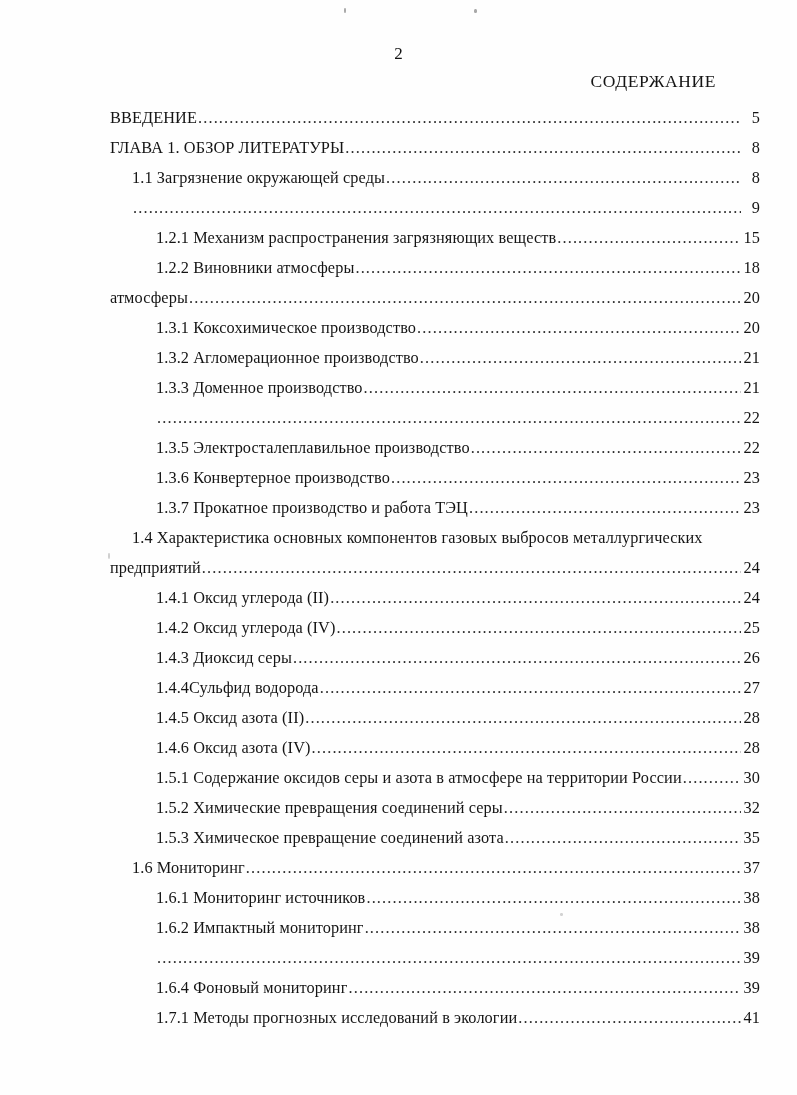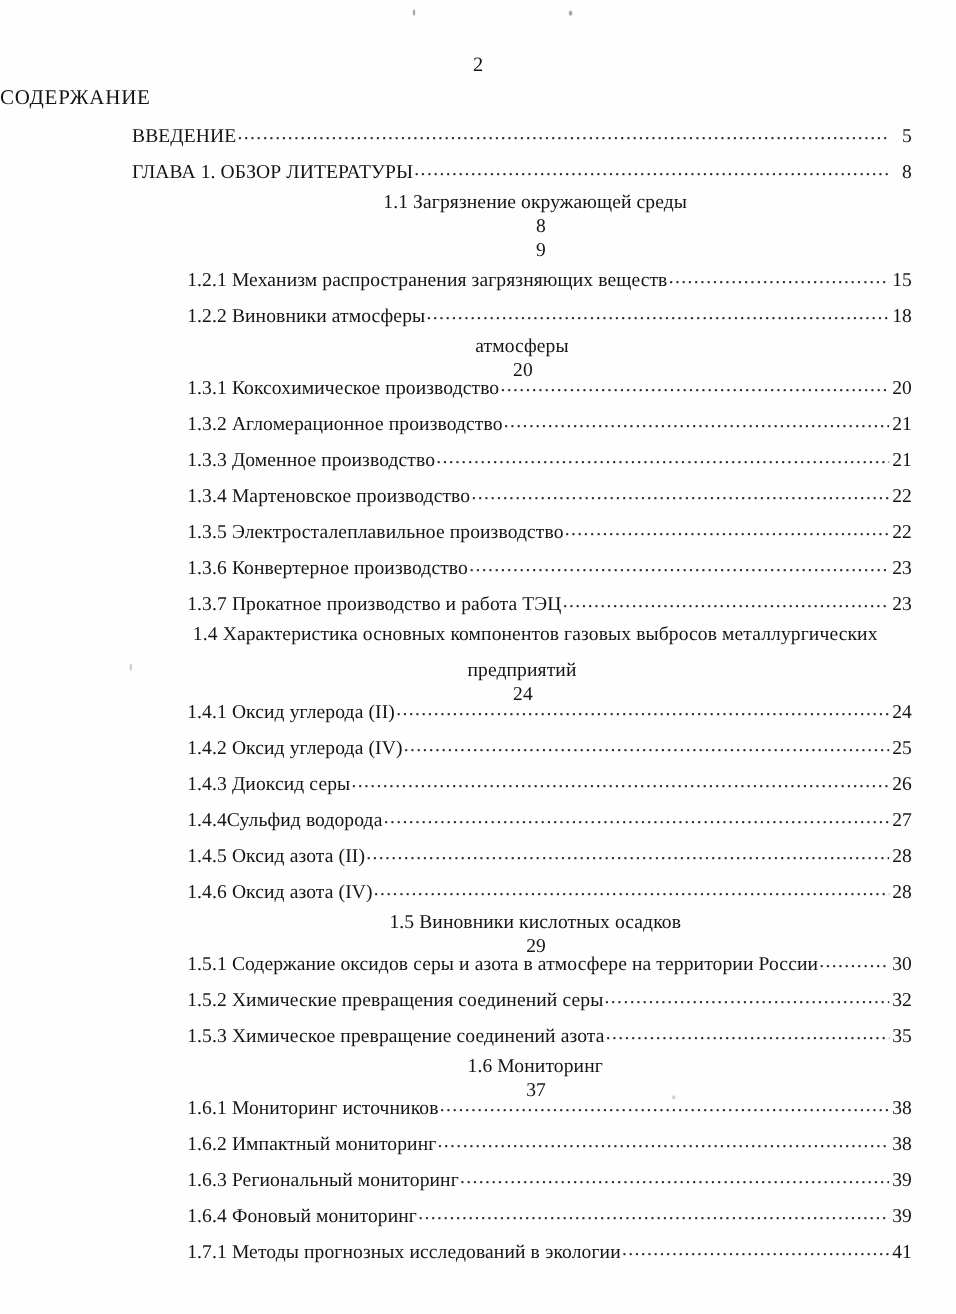--- a/index.html
+++ b/index.html
@@ -38,45 +38,45 @@
     font-size: 17px;
     line-height: 20px;
     letter-spacing: .2px;
   }
 
   .doc-title {
     position: absolute;
     top: 70px;
     left: 0;
     width: 716px;
-    text-align: left;
+    text-align: right;
     font-size: 17.5px;
     line-height: 22px;
     letter-spacing: .6px;
   }
 
   .toc {
     position: absolute;
     top: 98px;
     left: 110px;
     width: 650px;
   }
 
   .toc-entry {
     display: flex;
-    align-items: center;
+    align-items: flex-end;
     height: 30px;
     font-size: 16.3px;
     white-space: nowrap;
   }
-  .toc-entry.lvl-1 { padding-left: 22px; flex-direction: column; }
+  .toc-entry.lvl-1 { padding-left: 22px; }
   .toc-entry.lvl-2 { padding-left: 46px; }
 
   
-  .toc-entry.cont { padding-left: 0px; flex-direction: column; }
+  .toc-entry.cont { padding-left: 0px; }
 
   .entry-label {
     flex: 0 0 auto;
     letter-spacing: .1px;
   }
 
   .leader {
     flex: 1 1 auto;
     overflow: hidden;
     margin: 0 1px;
@@ -163,21 +163,20 @@
         <span class="entry-label">1.3.2 Агломерационное производство</span>
         <span class="leader"></span>
         <span class="entry-page">21</span>
       </div>
       <div class="toc-entry lvl-2">
         <span class="entry-label">1.3.3 Доменное производство</span>
         <span class="leader"></span>
         <span class="entry-page">21</span>
       </div>
       <div class="toc-entry lvl-2">
-        <span class="entry-label">1.3.4 Мартеновское производство </span>
         <span class="leader"></span>
         <span class="entry-page">22</span>
       </div>
       <div class="toc-entry lvl-2">
         <span class="entry-label">1.3.5 Электросталеплавильное производство</span>
         <span class="leader"></span>
         <span class="entry-page">22</span>
       </div>
       <div class="toc-entry lvl-2">
         <span class="entry-label">1.3.6 Конвертерное производство</span>
@@ -220,25 +219,20 @@
       <div class="toc-entry lvl-2">
         <span class="entry-label">1.4.5 Оксид азота (II)</span>
         <span class="leader"></span>
         <span class="entry-page">28</span>
       </div>
       <div class="toc-entry lvl-2">
         <span class="entry-label">1.4.6 Оксид азота (IV) </span>
         <span class="leader"></span>
         <span class="entry-page">28</span>
       </div>
-      <div class="toc-entry lvl-1">
-        <span class="entry-label">1.5 Виновники кислотных осадков</span>
-        <span class="leader"></span>
-        <span class="entry-page">29</span>
-      </div>
       <div class="toc-entry lvl-2">
         <span class="entry-label">1.5.1 Содержание оксидов серы и азота в атмосфере на территории России </span>
         <span class="leader"></span>
         <span class="entry-page">30</span>
       </div>
       <div class="toc-entry lvl-2">
         <span class="entry-label">1.5.2 Химические превращения соединений серы</span>
         <span class="leader"></span>
         <span class="entry-page">32</span>
       </div>
@@ -256,21 +250,20 @@
         <span class="entry-label">1.6.1 Мониторинг источников</span>
         <span class="leader"></span>
         <span class="entry-page">38</span>
       </div>
       <div class="toc-entry lvl-2">
         <span class="entry-label">1.6.2 Импактный мониторинг </span>
         <span class="leader"></span>
         <span class="entry-page">38</span>
       </div>
       <div class="toc-entry lvl-2">
-        <span class="entry-label">1.6.3 Региональный мониторинг</span>
         <span class="leader"></span>
         <span class="entry-page">39</span>
       </div>
       <div class="toc-entry lvl-2">
         <span class="entry-label">1.6.4 Фоновый мониторинг </span>
         <span class="leader"></span>
         <span class="entry-page">39</span>
       </div>
       <div class="toc-entry lvl-2">
         <span class="entry-label">1.7.1 Методы прогнозных исследований в экологии</span>

